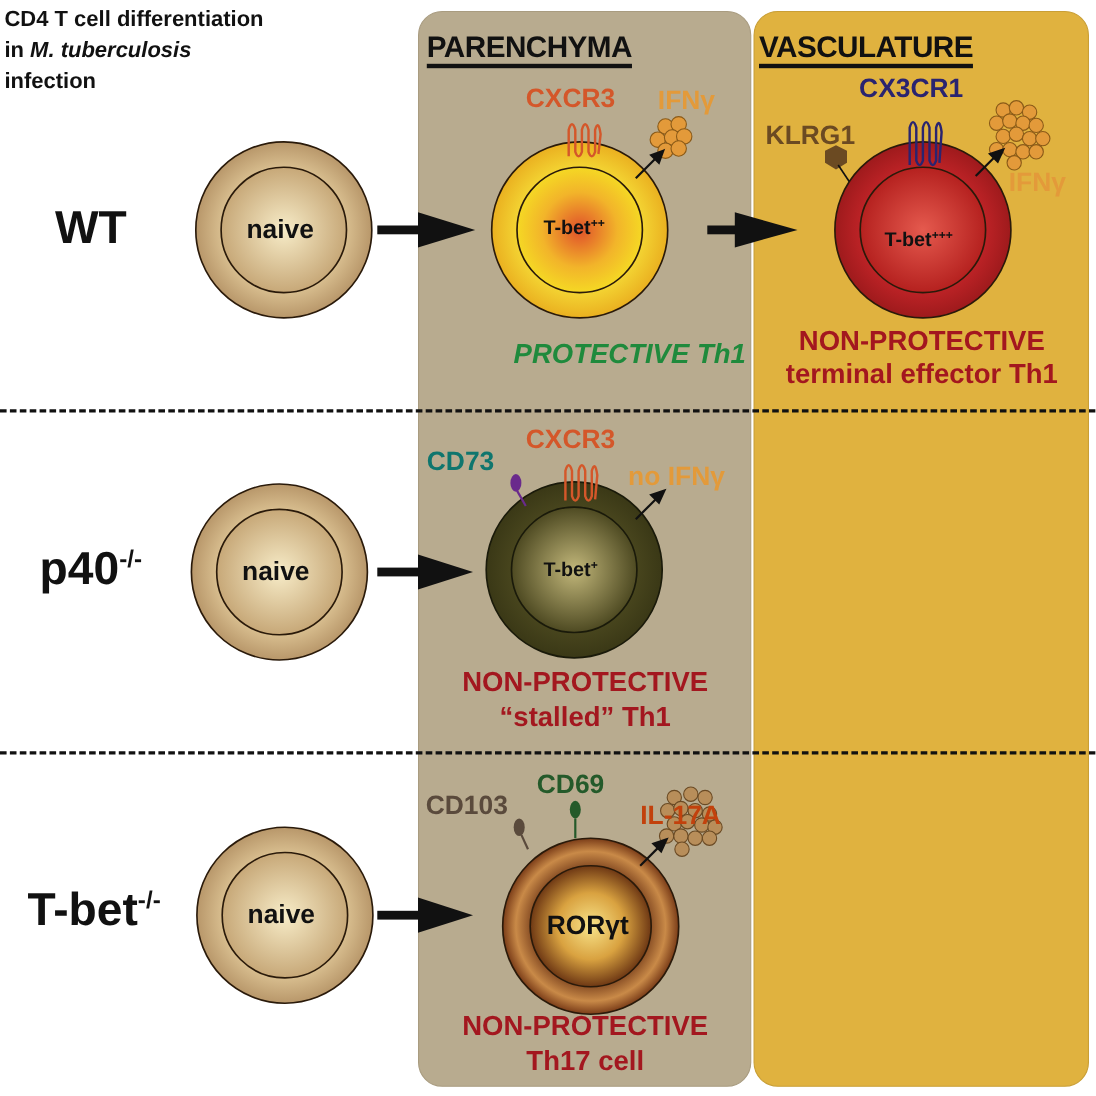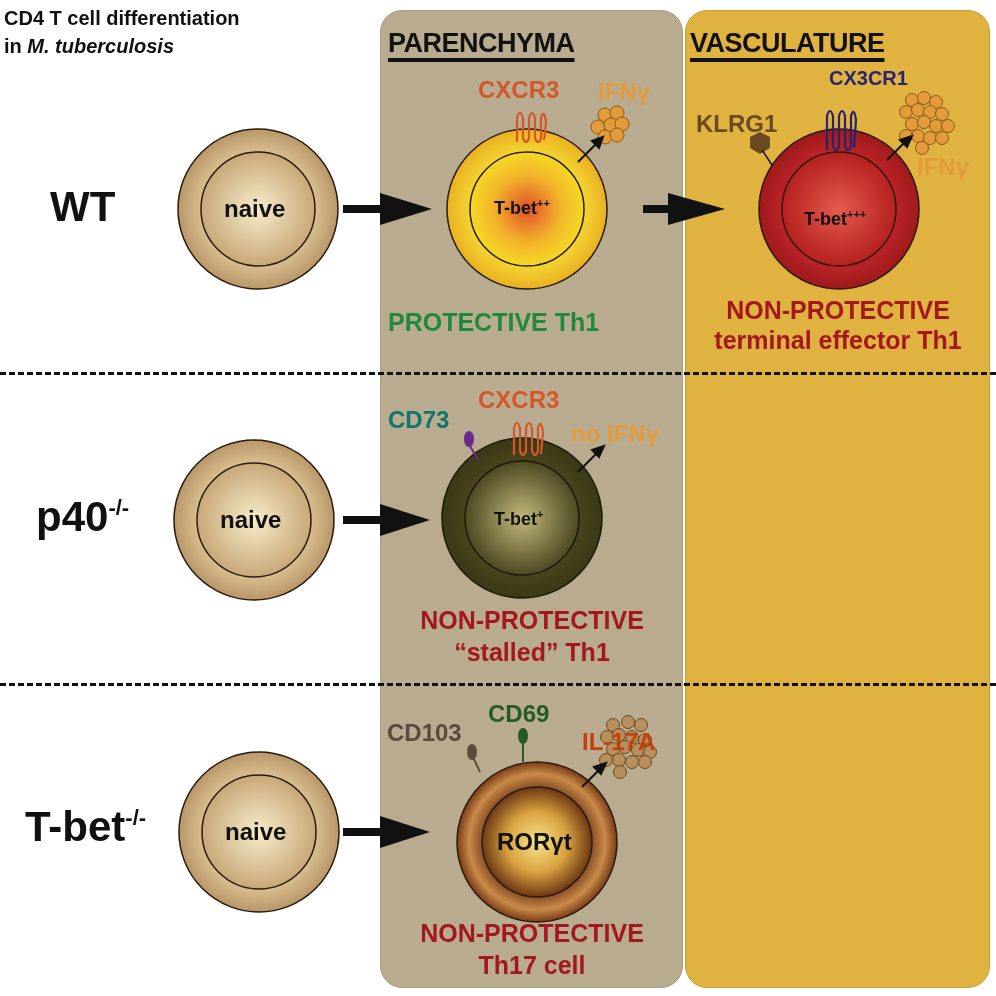--- a/index.html
+++ b/index.html
@@ -24,20 +24,21 @@
 
 <div class="panel" id="panel-par"></div>
 <div class="panel" id="panel-vas"></div>
 
 <div class="hdr" style="left:388px;">PARENCHYMA</div>
 <div class="hdr" style="left:690px;">VASCULATURE</div>
 
 <div class="abs title">
   <div>CD4 T cell differentiation</div>
   <div><span>in </span><i>M. tuberculosis</i></div>
+  <div>infection</div>
 </div>
 
 <div class="divider" style="top:372px;"></div>
 <div class="divider" style="top:683px;"></div>
 
 <div class="abs rowlabel" style="left:50px; top:183px;"><span>WT</span></div>
 <div class="abs rowlabel" style="left:36px; top:493px;"><span>p40</span><sup>-/-</sup></div>
 <div class="abs rowlabel" style="left:25px; top:803px;"><span>T-bet</span><sup>-/-</sup></div>
 
 <svg width="996" height="996">
@@ -231,32 +232,32 @@
 <div class="lbl" style="left:225px; top:818px; font-size:24px; color:#111;">naive</div>
 
 <div class="lbl" style="left:494px; top:197px; font-size:18px; color:#111;"><span>T-bet</span><sup style="font-size:11px;">++</sup></div>
 <div class="lbl" style="left:804px; top:197px; font-size:18px; color:#111;margin-top:11px;"><span>T-bet</span><sup style="font-size:11px;">+++</sup></div>
 <div class="lbl" style="left:494px; top:508px; font-size:18px; color:#111;"><span>T-bet</span><sup style="font-size:11px;">+</sup></div>
 <div class="lbl" style="left:497px; top:828px; font-size:24px; color:#111;">RORγt</div>
 
 <div class="lbl" style="left:478px; top:76px; font-size:24px; color:#d4572a;">CXCR3</div>
 <div class="lbl" style="left:598px; top:78px; font-size:24px; color:#e39a3a;">IFNγ</div>
 <div class="lbl" style="left:696px; top:110px; font-size:24px; color:#6b4a22;">KLRG1</div>
-<div class="lbl" style="left:781px; top:67px; font-size:20px; color:#2a2470;margin-left:48px;">CX3CR1</div>
+<div class="lbl" style="left:781px; top:67px; font-size:24px; color:#2a2470;">CX3CR1</div>
 <div class="lbl" style="left:917px; top:153px; font-size:24px; color:#e39a3a;">IFNγ</div>
 
 <div class="lbl" style="left:388px; top:406px; font-size:24px; color:#0f766e;">CD73</div>
 <div class="lbl" style="left:478px; top:386px; font-size:24px; color:#d4572a;">CXCR3</div>
 <div class="lbl" style="left:571px; top:420px; font-size:24px; color:#e39a3a;">no IFNγ</div>
 
 <div class="lbl" style="left:387px; top:719px; font-size:24px; color:#5a4a3c;">CD103</div>
 <div class="lbl" style="left:488px; top:700px; font-size:24px; color:#245a2a;">CD69</div>
 <div class="lbl" style="left:582px; top:728px; font-size:24px; color:#c2410c;">IL-17A</div>
 
-<div class="lbl" style="left:388px; top:308px; width:290px; text-align:left; font-size:25px; color:#1f8a3c;">PROTECTIVE Th1</div>
+<div class="lbl" style="left:388px; top:308px; width:290px; text-align:right; font-size:25px; color:#1f8a3c;font-style:italic;">PROTECTIVE Th1</div>
 
 <div class="lbl" style="left:690px; top:295px; width:296px; text-align:center; font-size:25px; line-height:30px; color:#a3171f;">
   <div>NON-PROTECTIVE</div>
   <div>terminal effector Th1</div>
 </div>
 
 <div class="lbl" style="left:384px; top:604px; width:296px; text-align:center; font-size:25px; line-height:32px; color:#a3171f;">
   <div>NON-PROTECTIVE</div>
   <div>“stalled” Th1</div>
 </div>

